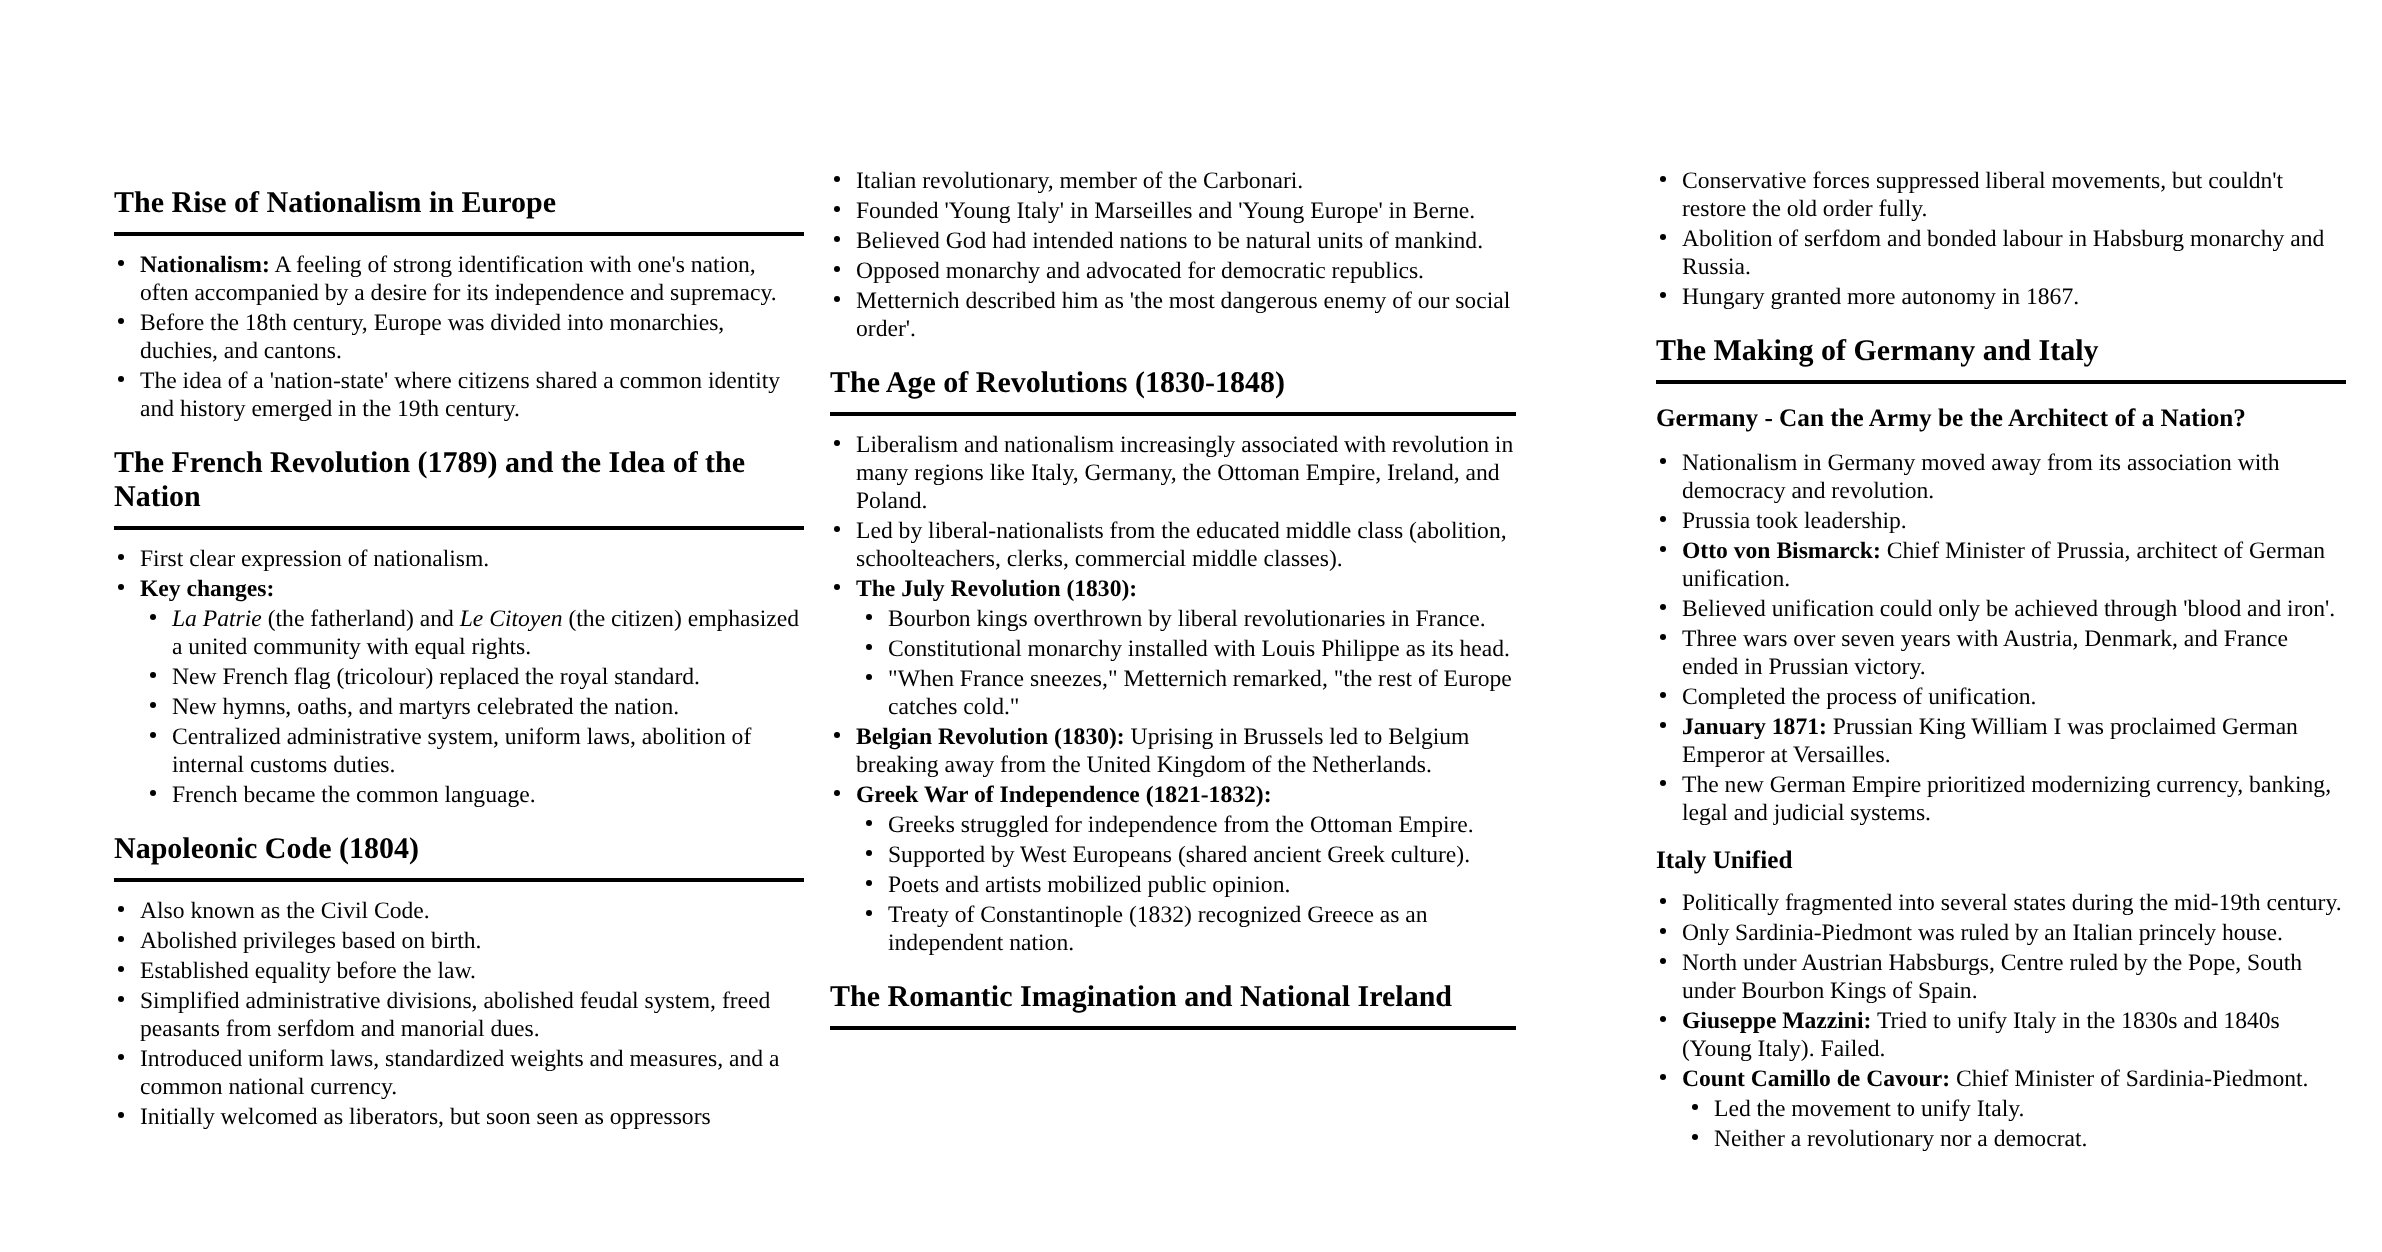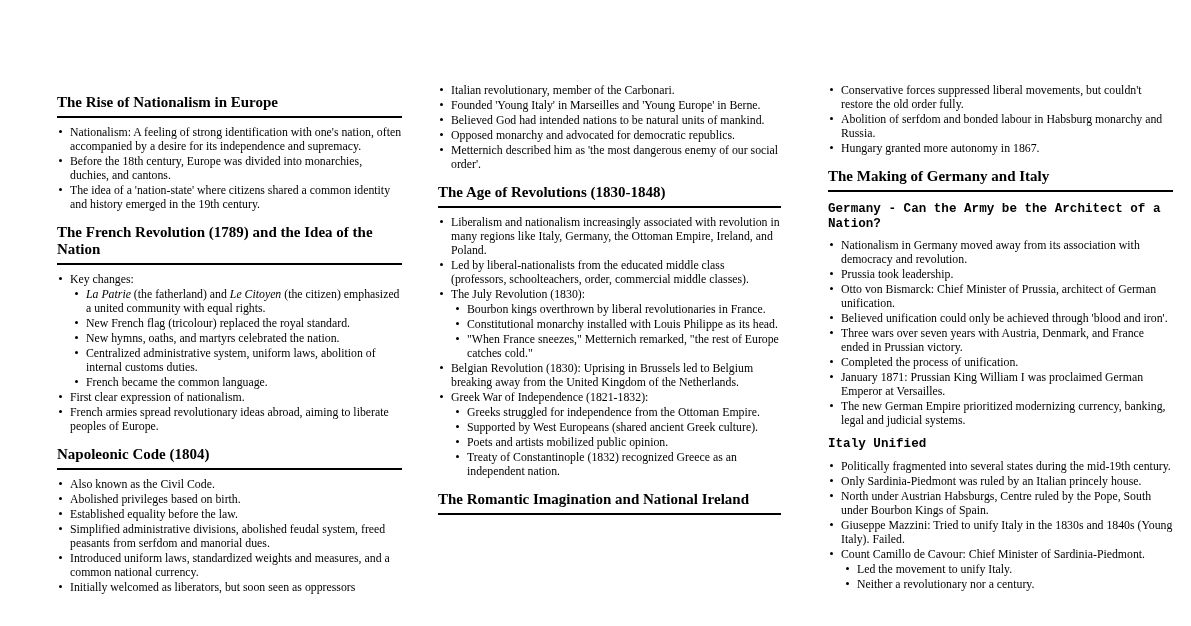--- a/index.html
+++ b/index.html
@@ -4,68 +4,67 @@
 <style>
   html,body{margin:0;padding:0;}
   body{
     width:1191px;height:626px;overflow:hidden;position:relative;
     background:#ffffff;color:#000000;
     font-family:"Liberation Serif","DejaVu Serif",serif;
   }
   .page{position:absolute;left:0;top:0;width:1191px;height:558px;background:#ffffff;}
   .col{position:absolute;top:82px;}
   #col0{left:57px;width:345px;}
-  #col1{left:438px;width:343px;}
+  #col1{left:415px;width:343px;}
   #col2{left:790px;width:345px;margin-left:38px;}
   .col h2{
     font-size:15px;line-height:1.14;font-weight:bold;
     margin:13px 0 0 0;padding:0 0 5px 0;
     border-bottom:2px solid #000000;
   }
   .col > h2:first-child{margin-top:12px;}
   .col h3{
     font-size:12.6px;line-height:1.15;font-weight:bold;
-    margin:10px 0 0 0;padding:0;font-family:Liberation Mono, monospace;
+    margin:10px 0 0 0;padding:0;
   }
   .col ul{list-style:none;margin:7px 0 0 0;padding:0;}
   .col > ul:first-child{margin-top:0;}
   .col ul ul{margin:1px 0 0 3px;}
   .col li{
     position:relative;padding-left:13px;margin-top:1px;
     font-size:11.8px;line-height:14px;
   }
   .bullet{
     position:absolute;left:2px;top:5px;width:3px;height:3px;
     background:#000000;border-radius:50%;
   }
-  b{font-weight:normal;}
+  b{font-weight:bold;}
   i{font-style:italic;}
 </style>
 </head>
 <body>
 
 <div class="page">
   <div class="col" id="col0">
       <h2>The Rise of Nationalism in Europe</h2>
       <ul>
         <li><span class="bullet"></span><span><b>Nationalism:</b> A feeling of strong identification with one's nation, often accompanied by a desire for its independence and supremacy.</span></li>
         <li><span class="bullet"></span><span>Before the 18th century, Europe was divided into monarchies, duchies, and cantons.</span></li>
         <li><span class="bullet"></span><span>The idea of a 'nation-state' where citizens shared a common identity and history emerged in the 19th century.</span></li>
       </ul>
       <h2>The French Revolution (1789) and the Idea of the Nation</h2>
       <ul>
+        <li><span class="bullet"></span><span>First clear expression of nationalism.</span></li>
         <li><span class="bullet"></span><span><b>Key changes:</b></span><ul>
             <li><span class="bullet"></span><span><i>La Patrie</i> (the fatherland) and <i>Le Citoyen</i> (the citizen) emphasized a united community with equal rights.</span></li>
             <li><span class="bullet"></span><span>New French flag (tricolour) replaced the royal standard.</span></li>
             <li><span class="bullet"></span><span>New hymns, oaths, and martyrs celebrated the nation.</span></li>
             <li><span class="bullet"></span><span>Centralized administrative system, uniform laws, abolition of internal customs duties.</span></li>
             <li><span class="bullet"></span><span>French became the common language.</span></li>
           </ul></li>
-        <li><span class="bullet"></span><span>First clear expression of nationalism.</span></li>
-        <li><span class="bullet"></span><span>French armies spread revolutionary ideas abroad, aiming to liberate peoples of Europe.</span></li>
       </ul>
       <h2>Napoleonic Code (1804)</h2>
       <ul>
         <li><span class="bullet"></span><span>Also known as the Civil Code.</span></li>
         <li><span class="bullet"></span><span>Abolished privileges based on birth.</span></li>
         <li><span class="bullet"></span><span>Established equality before the law.</span></li>
         <li><span class="bullet"></span><span>Simplified administrative divisions, abolished feudal system, freed peasants from serfdom and manorial dues.</span></li>
         <li><span class="bullet"></span><span>Introduced uniform laws, standardized weights and measures, and a common national currency.</span></li>
         <li><span class="bullet"></span><span>Initially welcomed as liberators, but soon seen as oppressors</span></li>
       </ul>
@@ -74,21 +73,21 @@
       <ul>
         <li><span class="bullet"></span><span>Italian revolutionary, member of the Carbonari.</span></li>
         <li><span class="bullet"></span><span>Founded 'Young Italy' in Marseilles and 'Young Europe' in Berne.</span></li>
         <li><span class="bullet"></span><span>Believed God had intended nations to be natural units of mankind.</span></li>
         <li><span class="bullet"></span><span>Opposed monarchy and advocated for democratic republics.</span></li>
         <li><span class="bullet"></span><span>Metternich described him as 'the most dangerous enemy of our social order'.</span></li>
       </ul>
       <h2>The Age of Revolutions (1830-1848)</h2>
       <ul>
         <li><span class="bullet"></span><span>Liberalism and nationalism increasingly associated with revolution in many regions like Italy, Germany, the Ottoman Empire, Ireland, and Poland.</span></li>
-        <li><span class="bullet"></span><span>Led by liberal-nationalists from the educated middle class (professors, schoolteachers, order, commercial middle classes).</span></li>
+        <li><span class="bullet"></span><span>Led by liberal-nationalists from the educated middle class (abolition, schoolteachers, clerks, commercial middle classes).</span></li>
         <li><span class="bullet"></span><span><b>The July Revolution (1830):</b></span><ul>
             <li><span class="bullet"></span><span>Bourbon kings overthrown by liberal revolutionaries in France.</span></li>
             <li><span class="bullet"></span><span>Constitutional monarchy installed with Louis Philippe as its head.</span></li>
             <li><span class="bullet"></span><span>"When France sneezes," Metternich remarked, "the rest of Europe catches cold."</span></li>
           </ul></li>
         <li><span class="bullet"></span><span><b>Belgian Revolution (1830):</b> Uprising in Brussels led to Belgium breaking away from the United Kingdom of the Netherlands.</span></li>
         <li><span class="bullet"></span><span><b>Greek War of Independence (1821-1832):</b></span><ul>
             <li><span class="bullet"></span><span>Greeks struggled for independence from the Ottoman Empire.</span></li>
             <li><span class="bullet"></span><span>Supported by West Europeans (shared ancient Greek culture).</span></li>
             <li><span class="bullet"></span><span>Poets and artists mobilized public opinion.</span></li>
@@ -116,17 +115,17 @@
         <li><span class="bullet"></span><span>The new German Empire prioritized modernizing currency, banking, legal and judicial systems.</span></li>
       </ul>
       <h3>Italy Unified</h3>
       <ul>
         <li><span class="bullet"></span><span>Politically fragmented into several states during the mid-19th century.</span></li>
         <li><span class="bullet"></span><span>Only Sardinia-Piedmont was ruled by an Italian princely house.</span></li>
         <li><span class="bullet"></span><span>North under Austrian Habsburgs, Centre ruled by the Pope, South under Bourbon Kings of Spain.</span></li>
         <li><span class="bullet"></span><span><b>Giuseppe Mazzini:</b> Tried to unify Italy in the 1830s and 1840s (Young Italy). Failed.</span></li>
         <li><span class="bullet"></span><span><b>Count Camillo de Cavour:</b> Chief Minister of Sardinia-Piedmont.</span><ul>
             <li><span class="bullet"></span><span>Led the movement to unify Italy.</span></li>
-            <li><span class="bullet"></span><span>Neither a revolutionary nor a century.</span></li>
+            <li><span class="bullet"></span><span>Neither a revolutionary nor a democrat.</span></li>
           </ul></li>
       </ul>
     </div>
 </div>
 
 </body></html>

